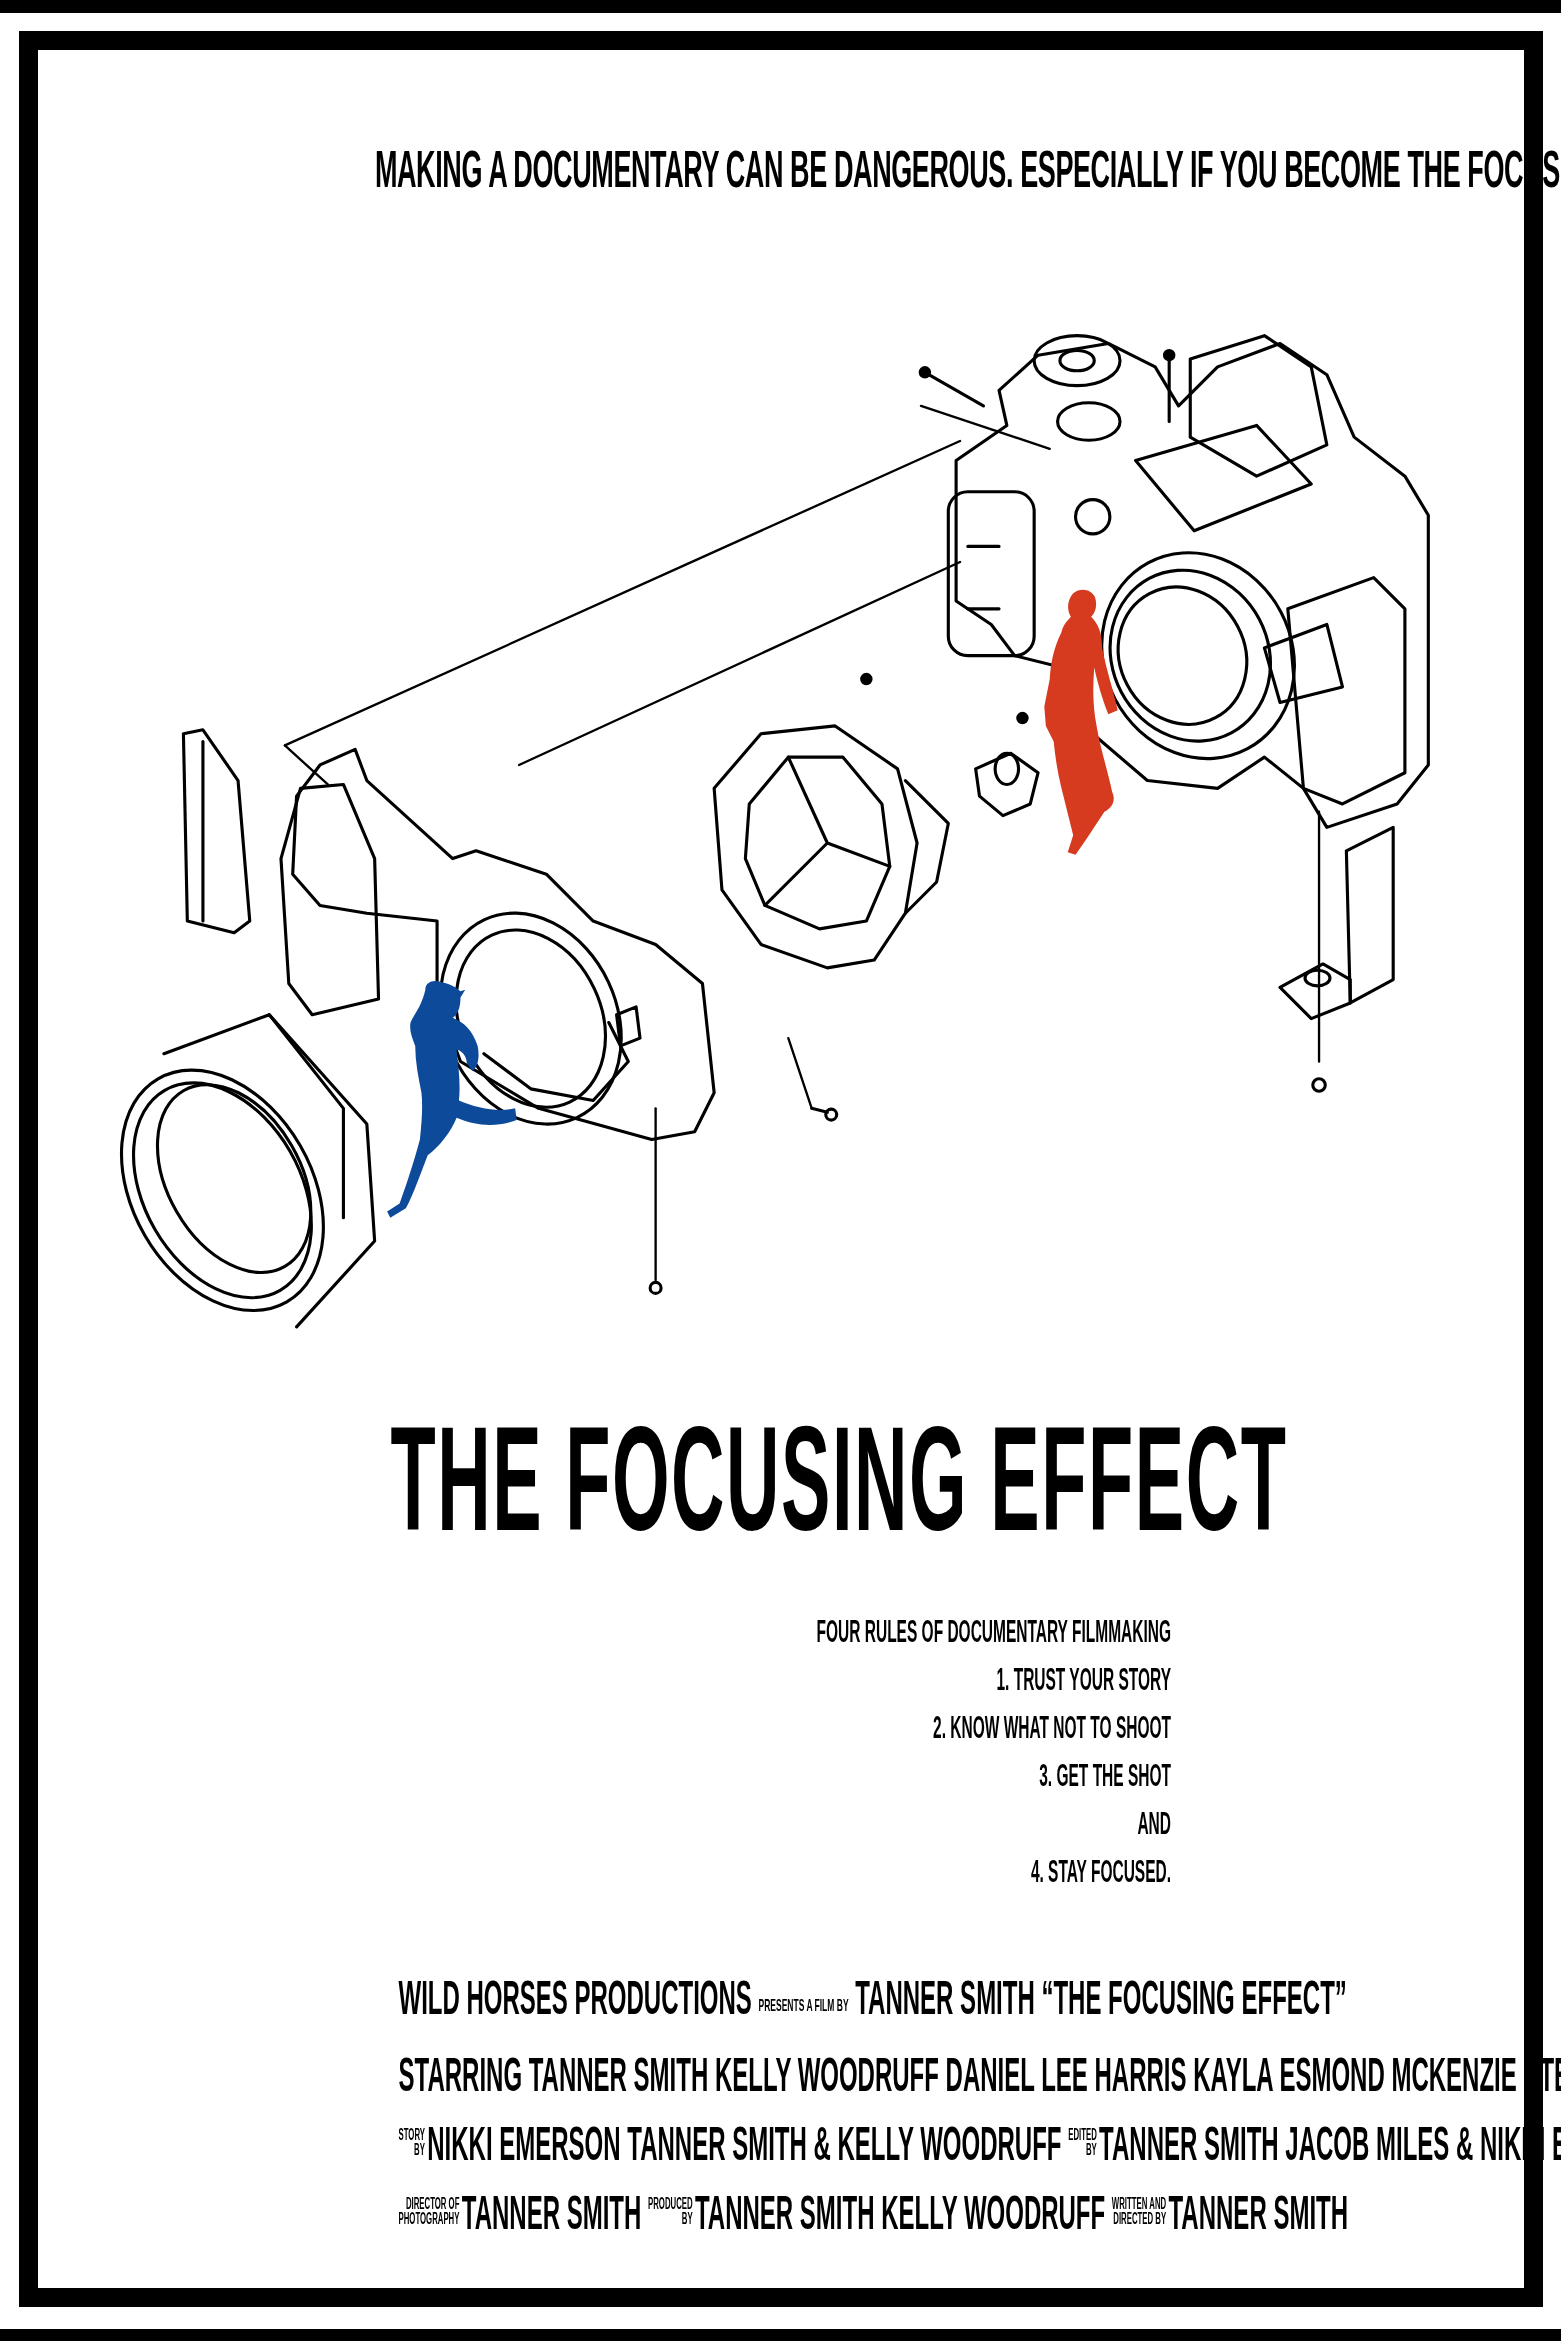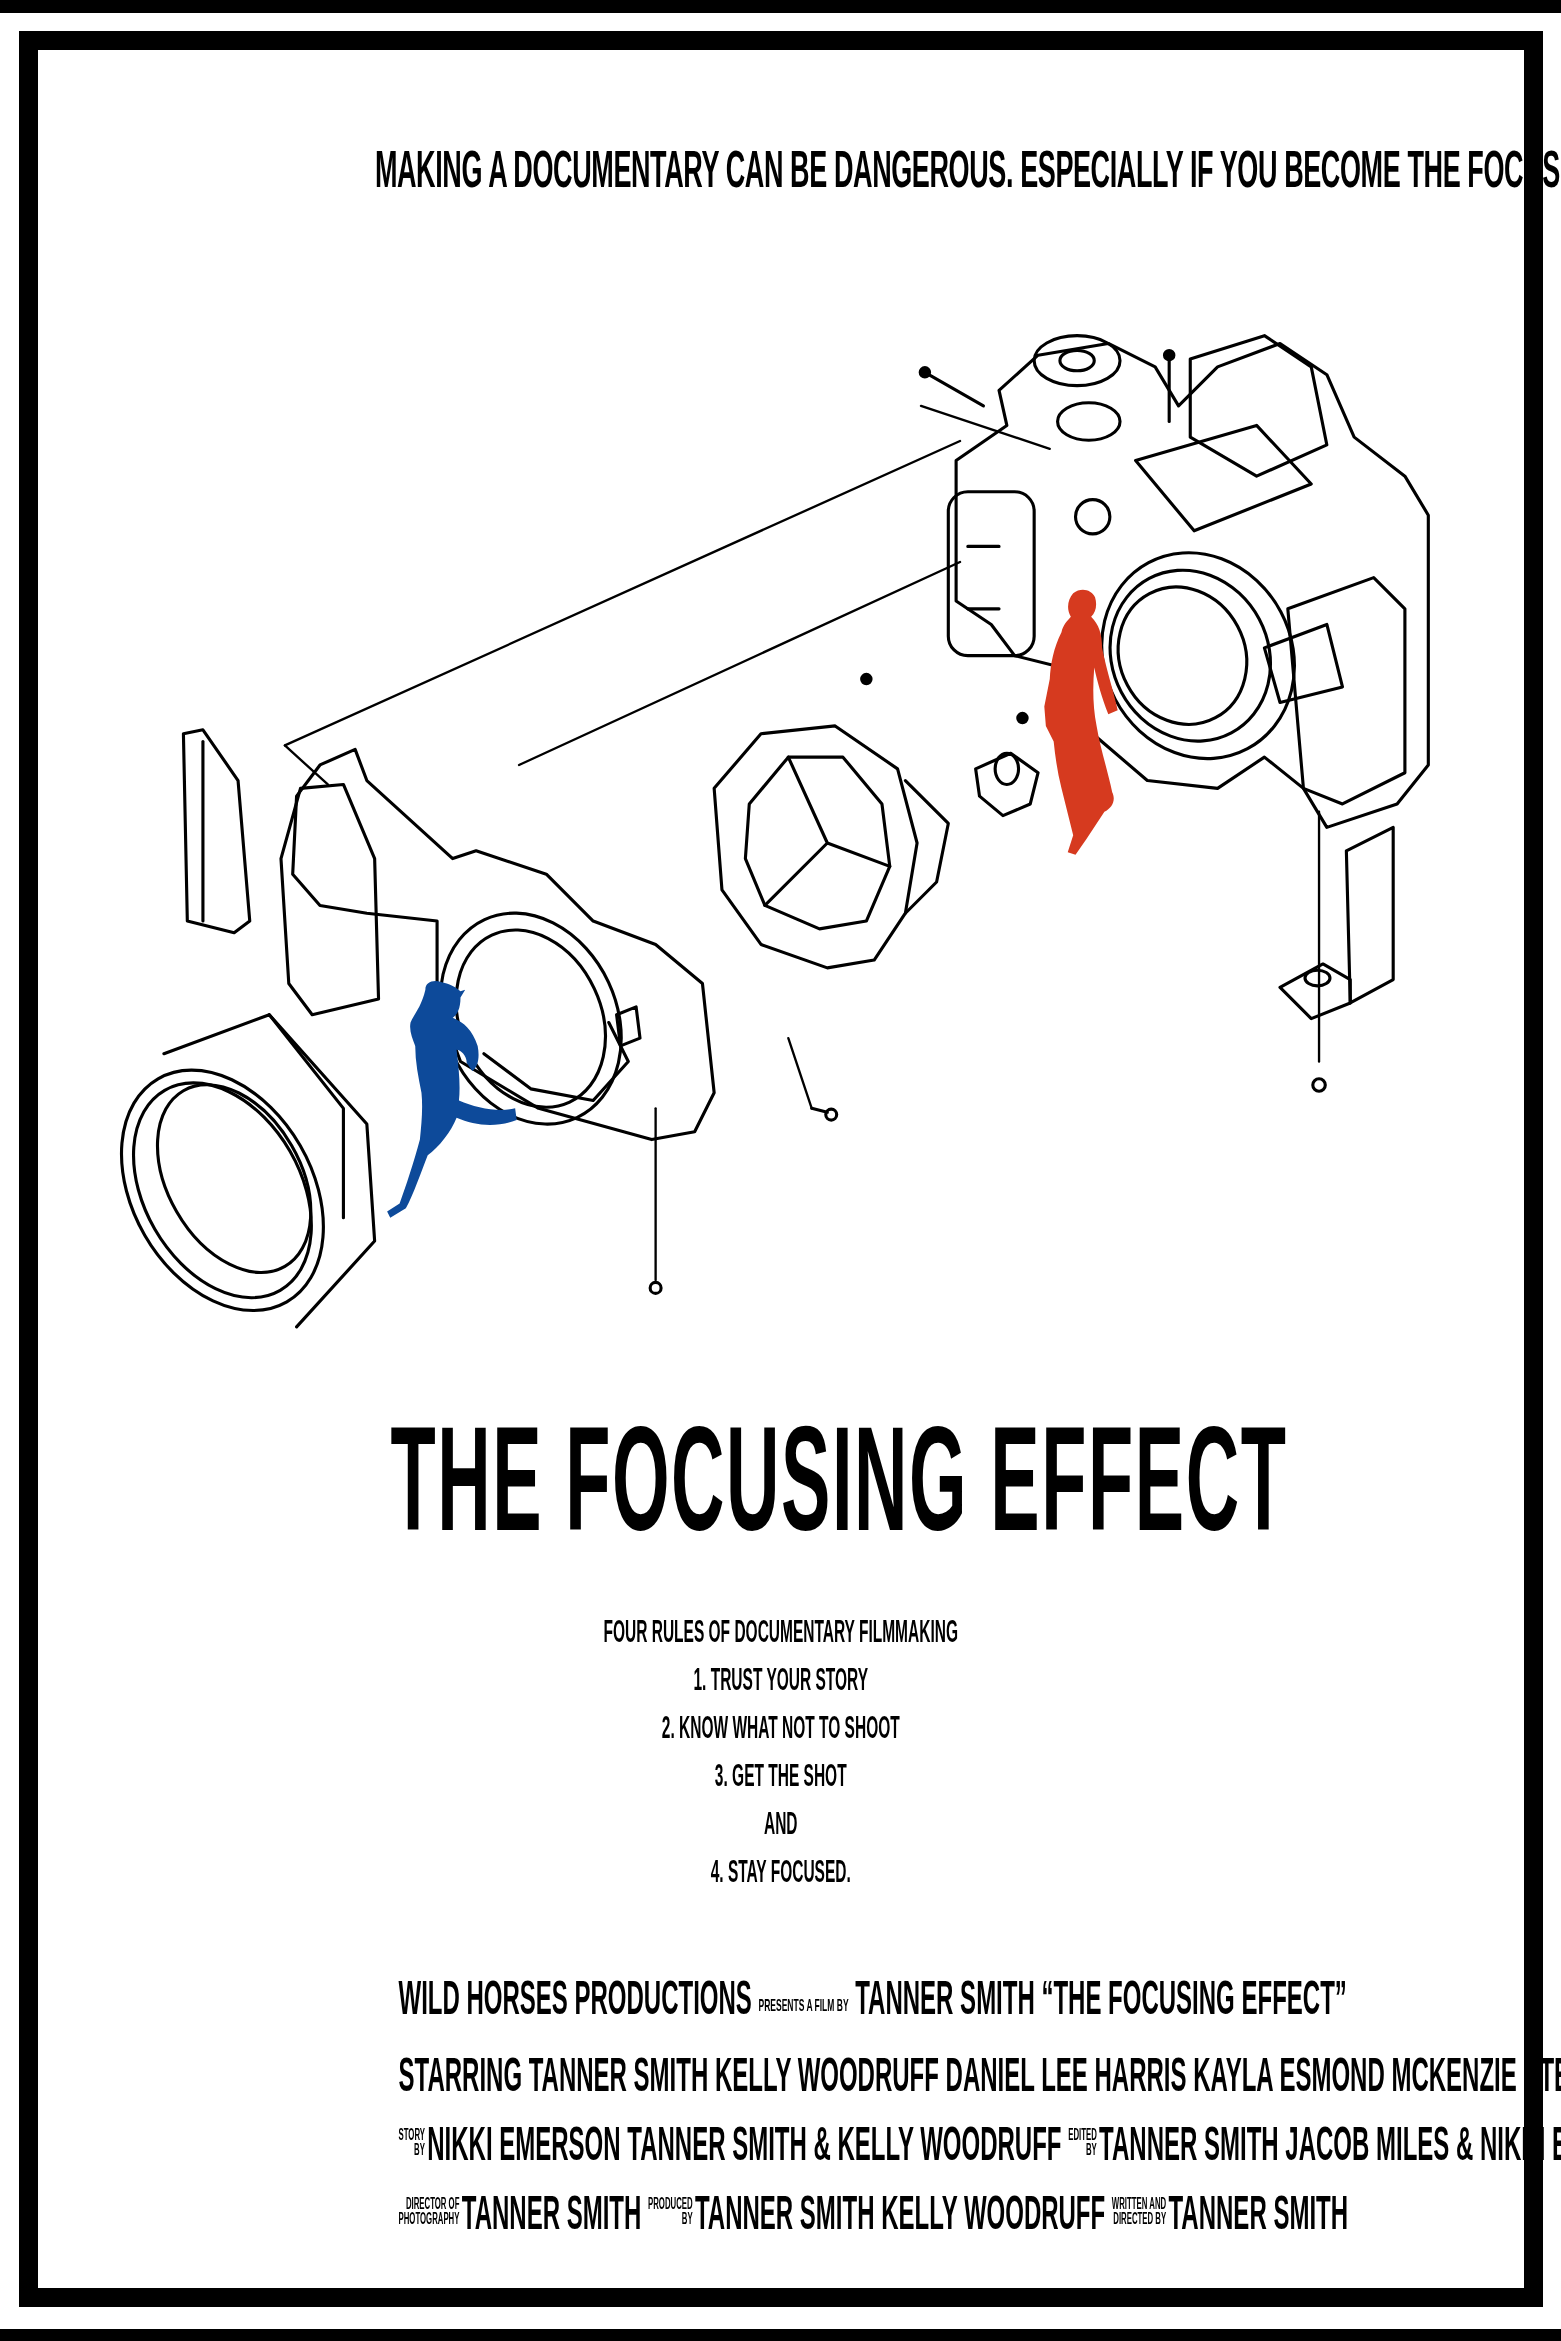--- a/index.html
+++ b/index.html
@@ -3,21 +3,21 @@
   <meta charset="utf-8">
   <style>
     html, body { margin: 0; padding: 0; background: #ffffff; }
     body { width: 1561px; height: 2342px; position: relative; overflow: hidden; }
     .bar-top { position: absolute; left: 0; top: 0; width: 1561px; height: 12.5px; background: #000; }
     .bar-bottom { position: absolute; left: 0; top: 2329px; width: 1561px; height: 12.5px; background: #000; }
     .frame { position: absolute; left: 19px; top: 31px; width: 1524px; height: 2276px; box-sizing: border-box; border: 19px solid #000; background: #fff; }
     .cond { font-family: "Liberation Sans", sans-serif; font-weight: bold; color: #000; text-transform: uppercase; white-space: nowrap; }
     .tagline { position: absolute; left: 0; width: 1561px; top: 139px; text-align: center; font-size: 52px; letter-spacing: -0.8px; transform: scaleX(0.52); transform-origin: 781px 0; }
     .title { position: absolute; left: 0; width: 1561px; top: 1405px; text-align: center; font-size: 148px; line-height: 148px; transform: scaleX(0.5); transform-origin: 781px 0; letter-spacing: 3.1px; }
-    .rules { position: absolute; left: 0; width: 1561px; top: 1608px; text-align: center; }
+    .rules { position: absolute; left: 0; width: 1561px; top: 1608px; text-align: right; }
     .rules div { font-size: 31px; line-height: 48px; transform: scaleX(0.5); transform-origin: 781px 0; }
     .credits { position: absolute; left: 8px; width: 1561px; top: 1963px; text-align: center; }
     .credit-line { font-size: 48px; line-height: 69px; transform: scaleX(0.5); transform-origin: 781px 0; }
     .small { font-size: 17px; vertical-align: 3.1px; letter-spacing: 0; }
     .stack { display: inline-block; font-size: 15.6px; line-height: 15.6px; vertical-align: 4.7px; text-align: right; margin-right: 4.7px; }
     .illustration { position: absolute; left: 0; top: 0; width: 1561px; height: 1405px; }
   </style>
 </head>
 <body>
 

